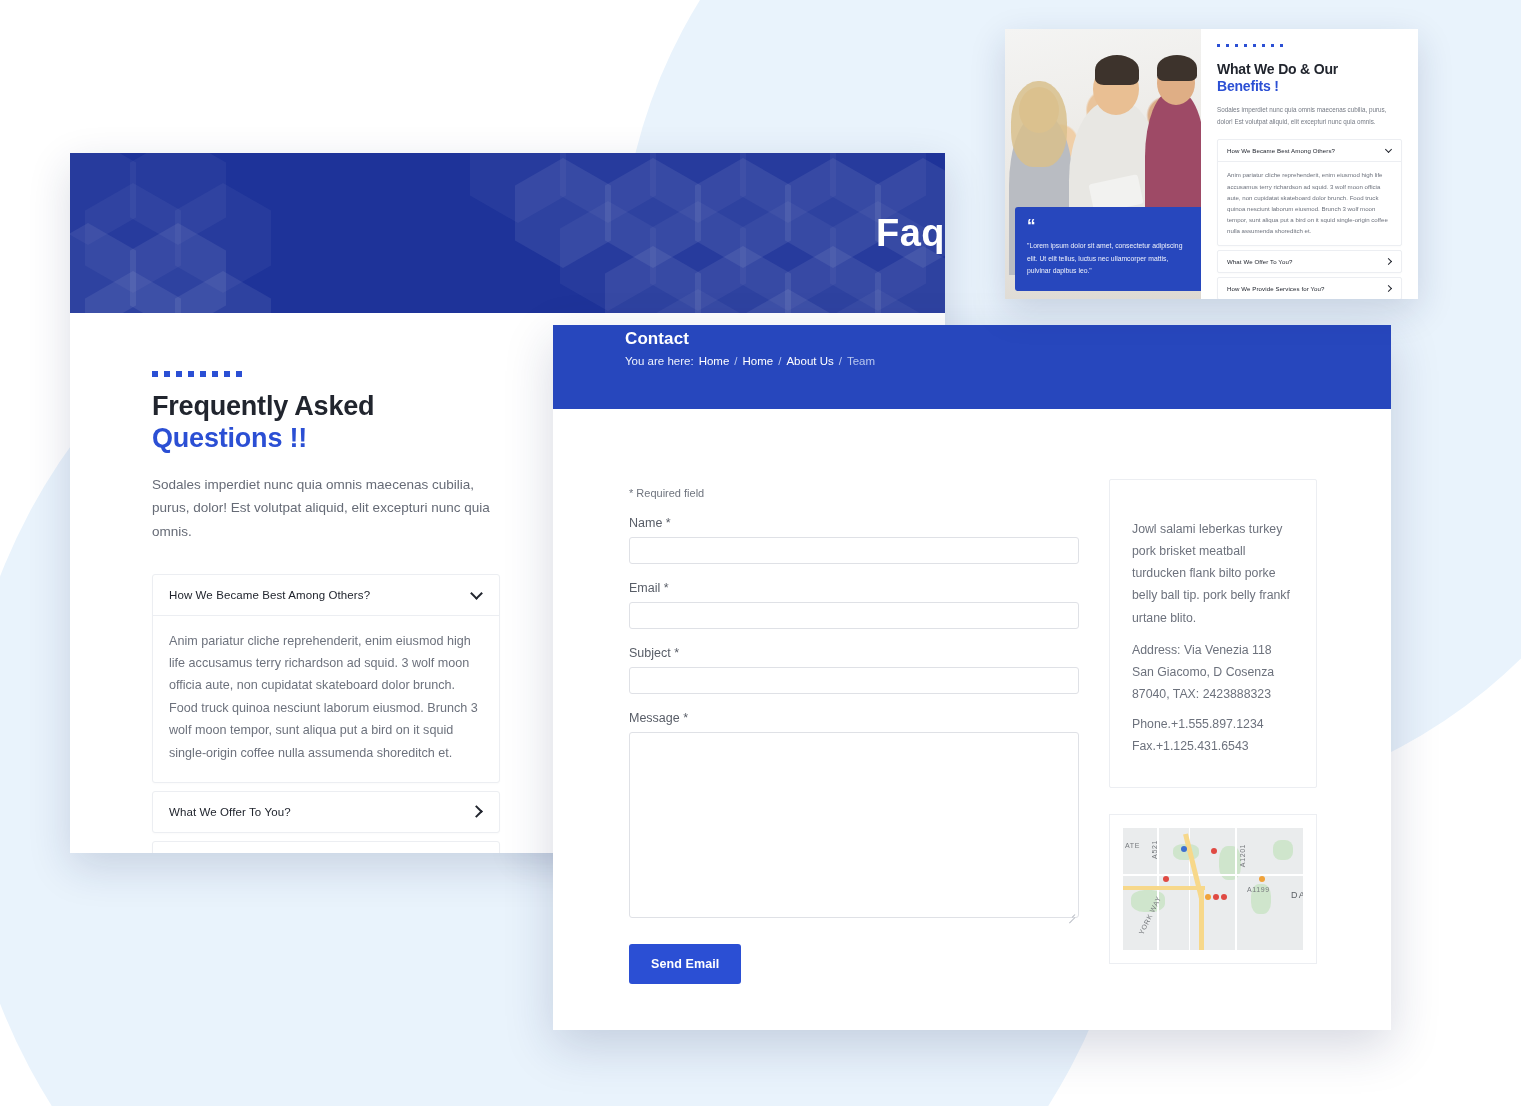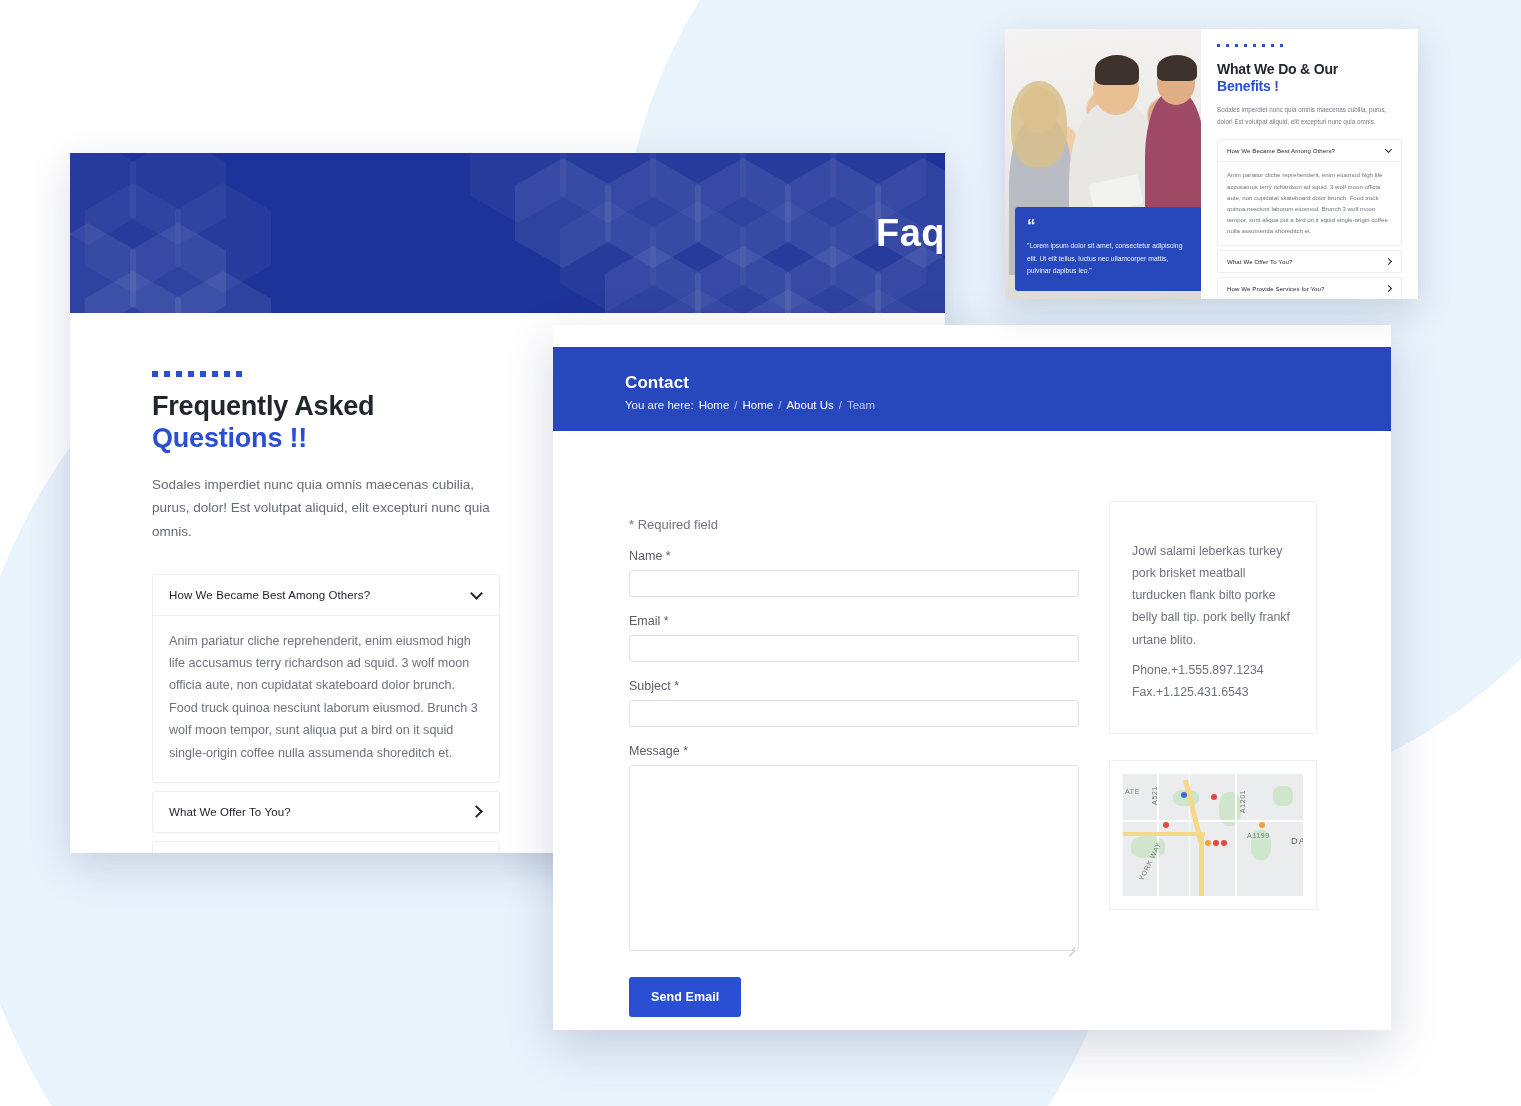--- a/index.html
+++ b/index.html
@@ -164,23 +164,22 @@
     left: 553px;
     top: 325px;
     width: 838px;
     height: 705px;
     box-shadow: 0 16px 46px rgba(25, 40, 90, 0.18);
     overflow: hidden;
     z-index: 8;
   }
   .contact-hero {
     background: #2747bd;
-    padding: 26px 0 0 72px;
+    padding: 4px 0 0 72px;
     height: 84px;
-    margin-top: 22px;
   }
   .contact-hero-title {
     color: #fff;
     font-size: 17px;
     font-weight: bold;
     letter-spacing: 0.1px;
   }
   .breadcrumb {
     margin-top: 6px;
     font-size: 11.5px;
@@ -199,22 +198,22 @@
     padding: 70px 0 0 76px;
     gap: 30px;
   }
   .form-col { width: 450px; }
   .form-title {
     font-size: 21px;
     color: #2c3038;
     letter-spacing: -0.2px;
   }
   .required-note {
-    margin-top: 16px;
-    font-size: 13px;
+    margin-top: 8px;
+    font-size: 11px;
     color: #6f747e;
   }
   .field-label {
     margin-top: 17px;
     margin-bottom: 7px;
     font-size: 12.5px;
     color: #585d67;
   }
   .text-input {
     width: 100%;
@@ -577,20 +576,21 @@
         <textarea class="text-area" placeholder="" style=""></textarea>
         <span class="resize-grip"></span>
       </div>
 
       <button class="send-btn">Send Email</button>
     </div>
 
     <div class="side-col">
       <div class="side-card">
         <p class="side-text">Jowl salami leberkas turkey pork brisket meatball turducken flank bilto porke belly ball tip. pork belly frankf urtane blito.</p>
+        <p class="side-text">Address: Via Venezia 118 San Giacomo, D Cosenza 87040, TAX: 2423888323</p>
         <p class="side-text" style="margin-top:8px;">Phone.+1.555.897.1234</p>
         <p class="side-text" style="margin-top:0;">Fax.+1.125.431.6543</p>
       </div>
 
       <div class="map-card">
         <div class="map">
           <div class="park" style="left:8px;  top:62px;  width:34px; height:22px;"></div>
           <div class="park" style="left:50px; top:16px;  width:26px; height:16px;"></div>
           <div class="park" style="left:96px; top:18px;  width:22px; height:34px;"></div>
           <div class="park" style="left:128px;top:56px;  width:20px; height:30px;"></div>

